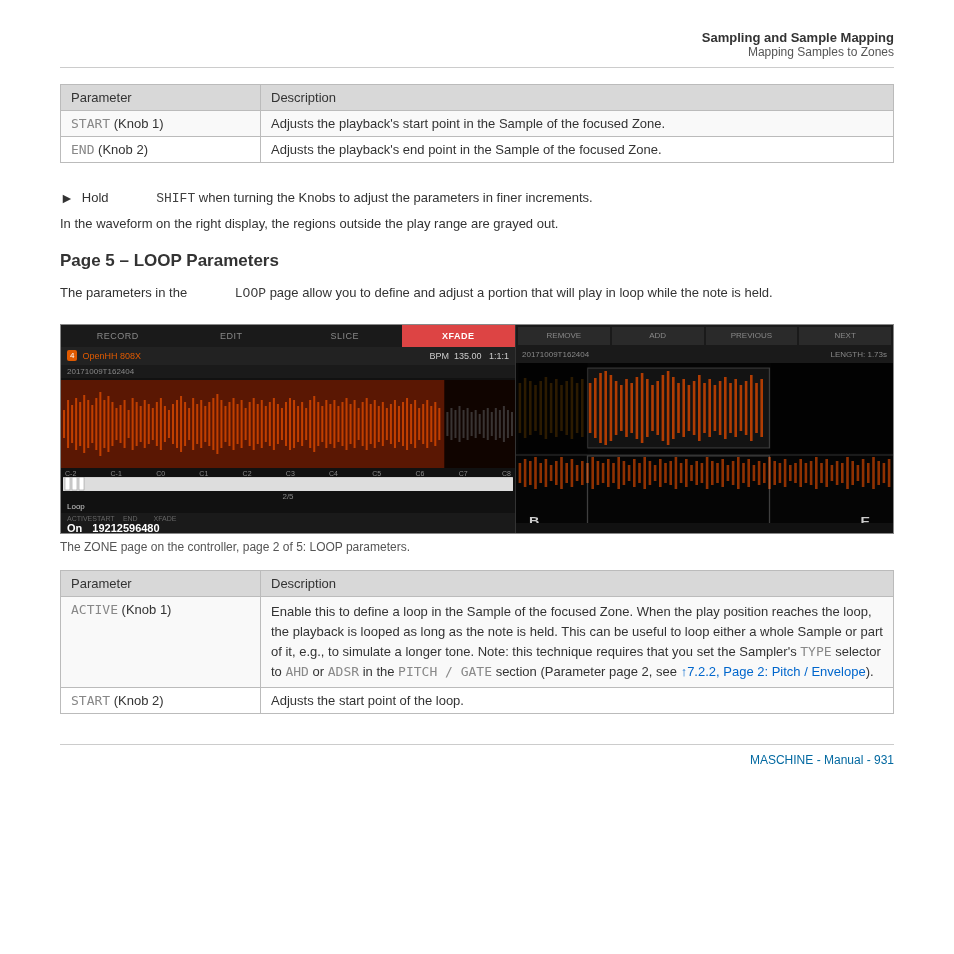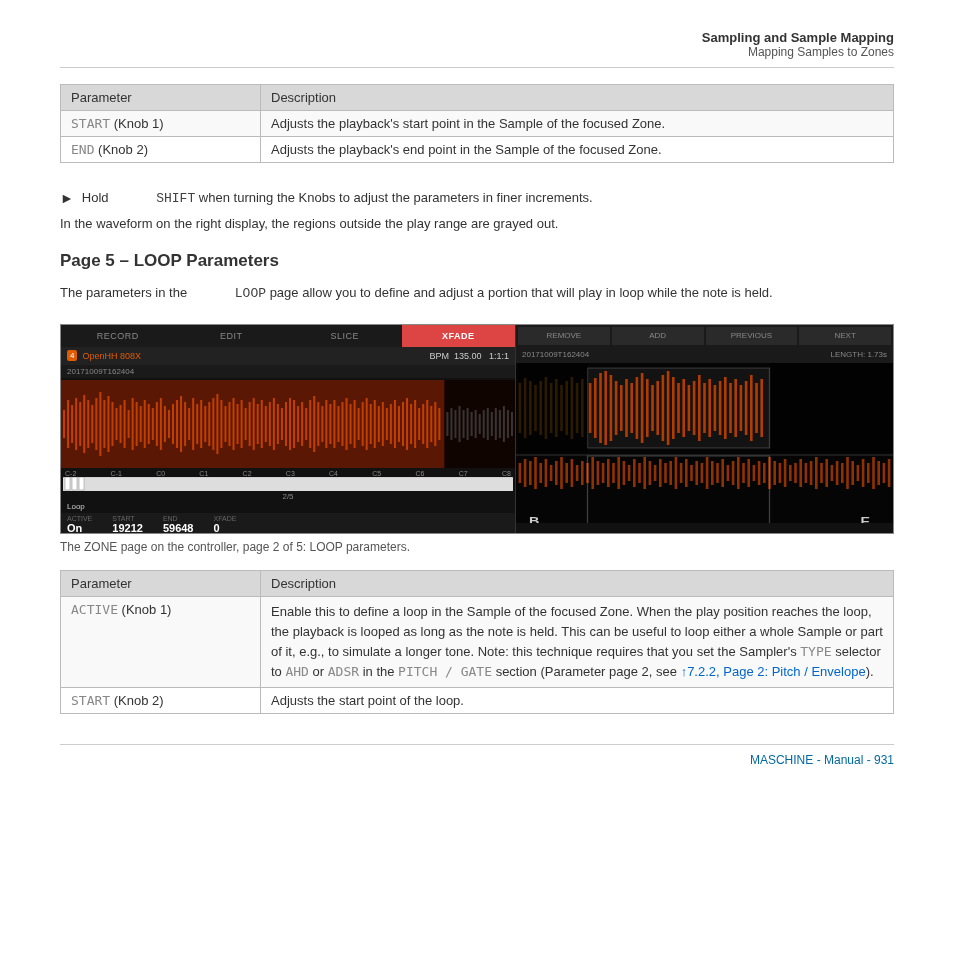--- a/index.html
+++ b/index.html
@@ -221,21 +221,20 @@
     .ctrl-loop-label {
       color: #ccc;
       font-size: 8px;
       padding: 0 6px 2px 6px;
     }
 
     .ctrl-params-row {
       display: flex;
       padding: 2px 6px;
       background: #1a1a1a;
-      gap: 20px;
     }
     .ctrl-param {
       display: flex;
       flex-direction: column;
     }
     .ctrl-param-label {
       color: #666;
       font-size: 7px;
       text-transform: uppercase;
     }

